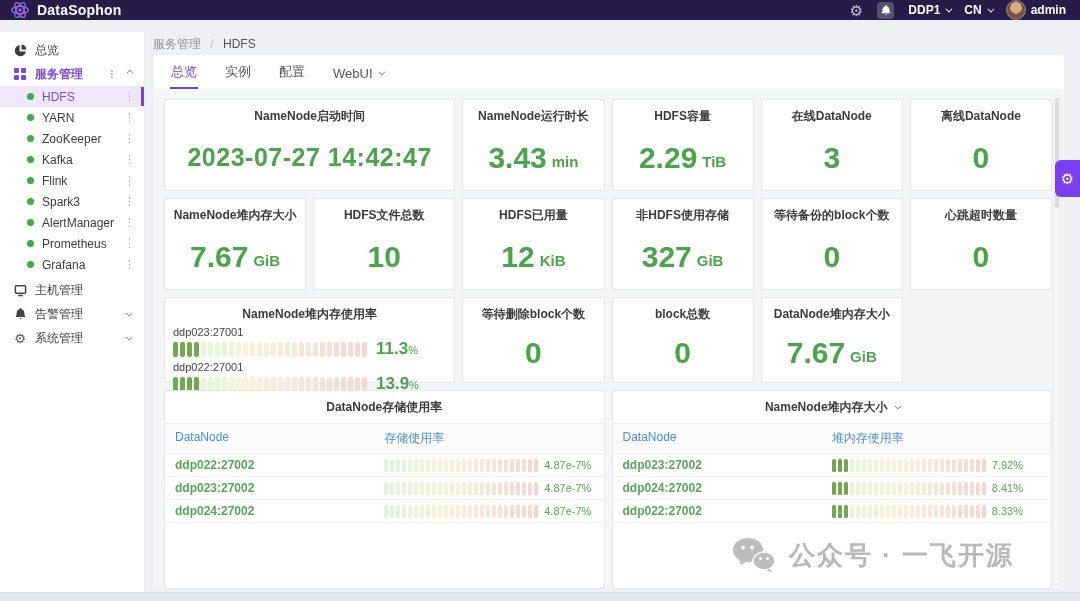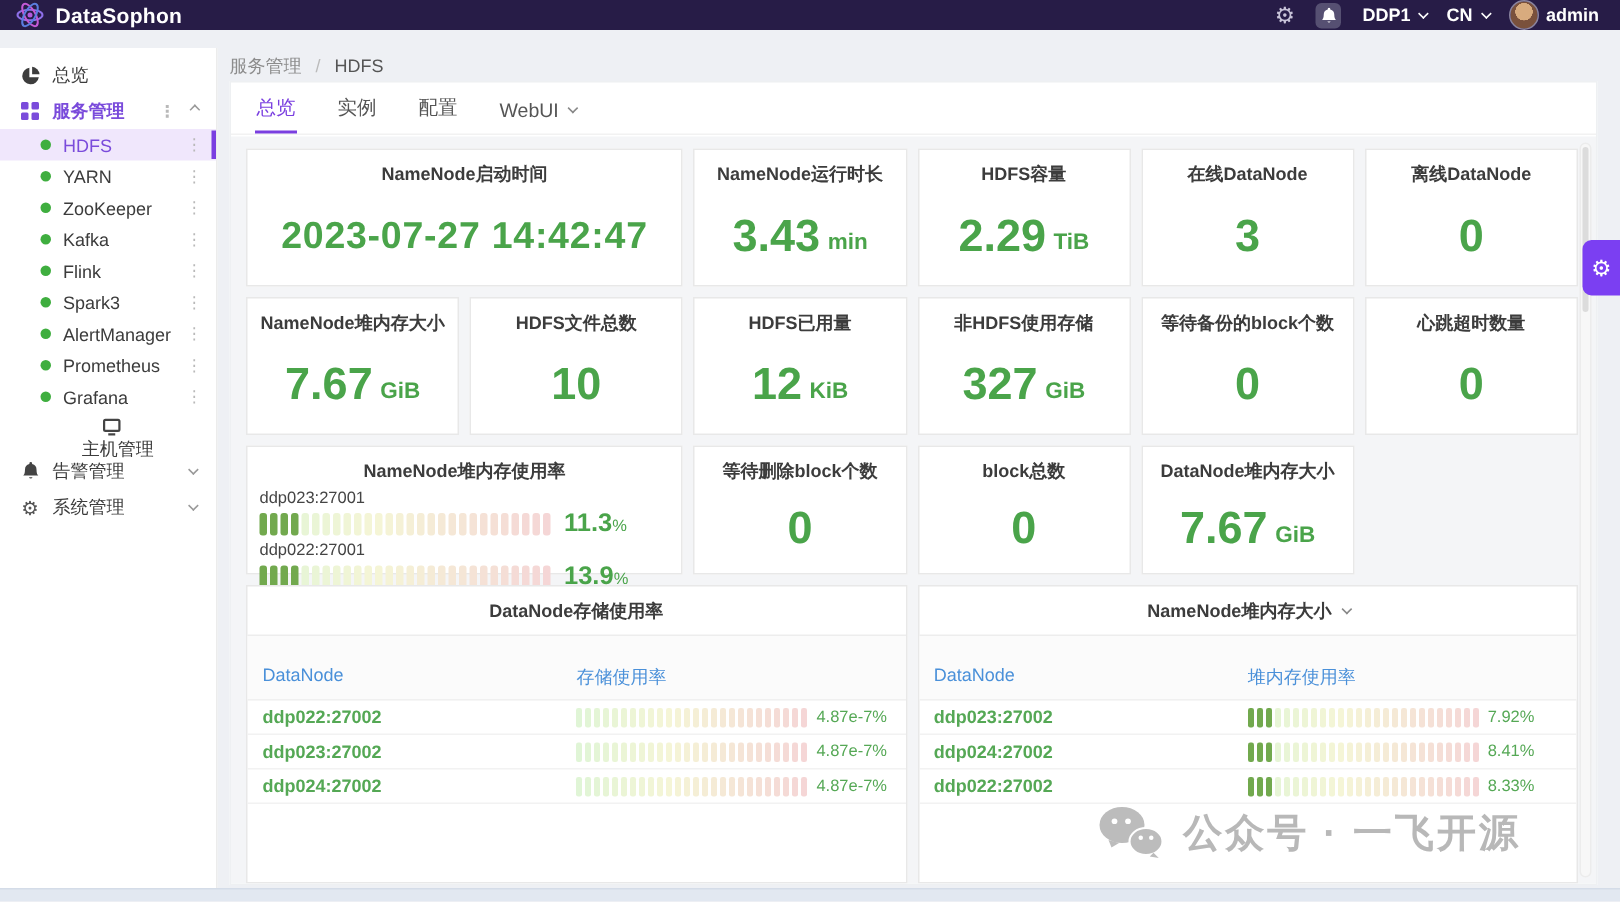--- a/index.html
+++ b/index.html
@@ -63,21 +63,21 @@
   .seg { width:5px; height:15px; border-radius:2px; flex:0 0 auto; }
   .seg.segsm { width:4px; height:13px; border-radius:1.5px; }
   .bar-val { color:#4aa44a; white-space:nowrap; }
   .bar-val .n { font-size:17px; font-weight:700; }
   .bar-val .p { font-size:11px; }
 
   
   .table-title { font-size:12px; font-weight:700; color:#3c3c3c; text-align:center; padding:8px 0 7px; border-bottom:1px solid #ededed; display:flex; justify-content:center; align-items:center; gap:6px; }
   .table-title .chev { color:#888; }
   .table-head { display:flex; background:#fbfbfb; border-bottom:1px solid #f0f0f0; padding:6px 10px; color:#4a90d9; font-size:12px; }
-  .table-head span { width:50%;margin-top:13px; }
+  .table-head span { width:50%; }
   .t-row { display:flex; align-items:center; padding:4px 10px; border-bottom:1px solid #f2f2f2; min-height:23px; }
   .t-node { width:50%; color:#55a855; font-size:12px;font-weight:bold; }
   .t-bar { width:50%; display:flex; align-items:center; gap:6px; }
   .t-val { color:#55a855; font-size:11px; line-height:1.15; width:50px; word-break:break-all; }
 
   
   .float-gear { position:absolute; right:0; top:160px; width:25px; height:37px; background:#7b3ff2; border-radius:6px 0 0 6px; display:flex; align-items:center; justify-content:center; color:#fff; font-size:15px; z-index:40; cursor:pointer; }
   .scroll-track { position:absolute; top:40px; right:3px; bottom:4px; width:8px; background:#f7f7f7; border:1px solid #ececec; border-radius:4px; }
   .scroll-thumb { position:absolute; top:2px; left:1px; width:4px; height:110px; background:#dcdcdc; border-radius:3px; }
   .watermark { position:absolute; right:66px; bottom:28px; display:flex; align-items:center; gap:12px; color:#b8b8b8; font-size:26px; font-weight:700; letter-spacing:2px; z-index:50; }
@@ -187,21 +187,21 @@
         <span>Prometheus</span>
         <span class="dots">⋮</span>
       </div>
       <div class="side-item svc">
         <span class="dot"></span>
         <span>Grafana</span>
         <span class="dots">⋮</span>
       </div>
     </div>
 
-  <div class="side-item big" style="margin-top:3px;flex-direction:column;">
+  <div class="side-item big" style="margin-top:3px;">
     <span class="ic">
       <svg width="13" height="13" viewBox="0 0 14 14">
           <rect x="1.5" y="2" width="11" height="8" rx="1" fill="none" stroke="#444" stroke-width="1.6"></rect>
           <path d="M4.5 12.4h5" stroke="#444" stroke-width="1.6"></path>
         </svg>
     </span>
     <span>主机管理</span>
   </div>
   <div class="side-item big">
     <span class="ic">

